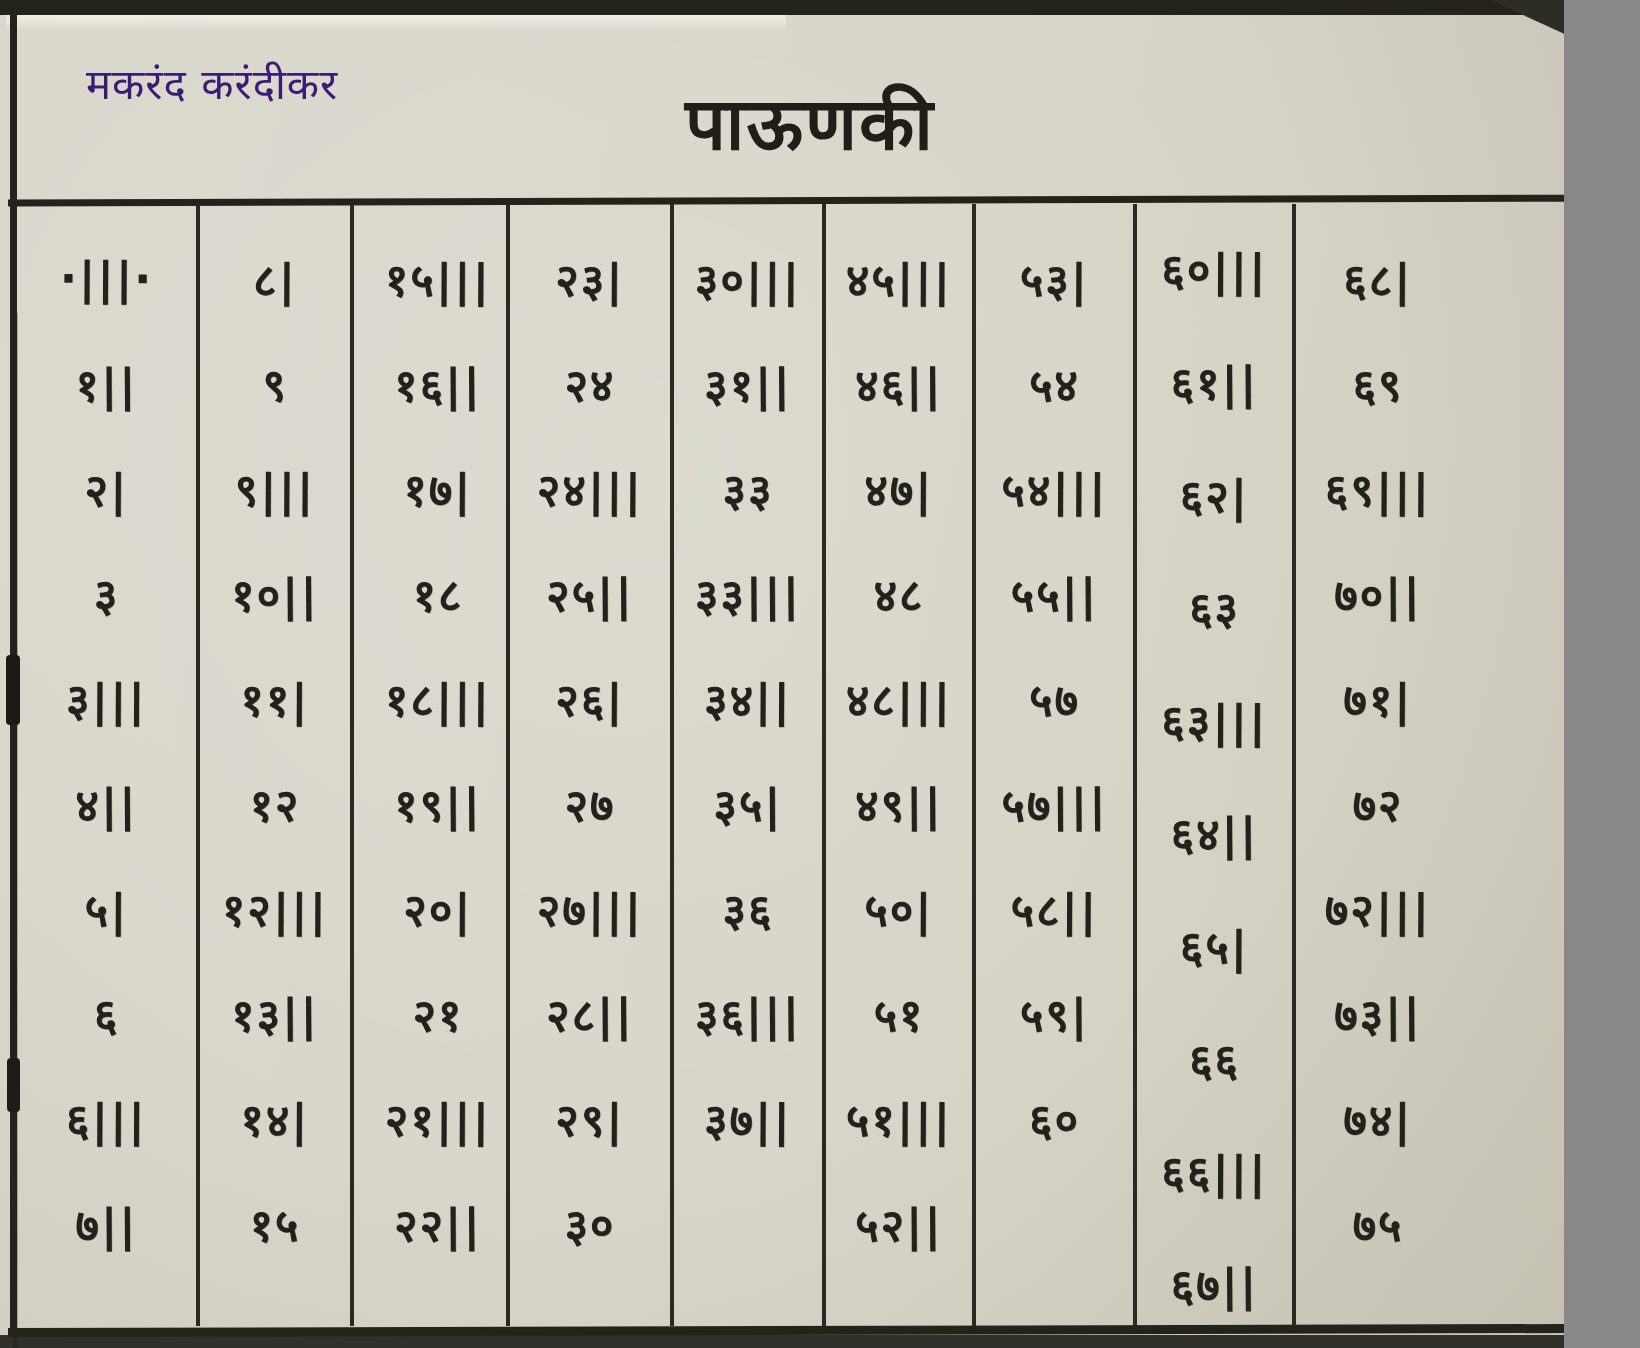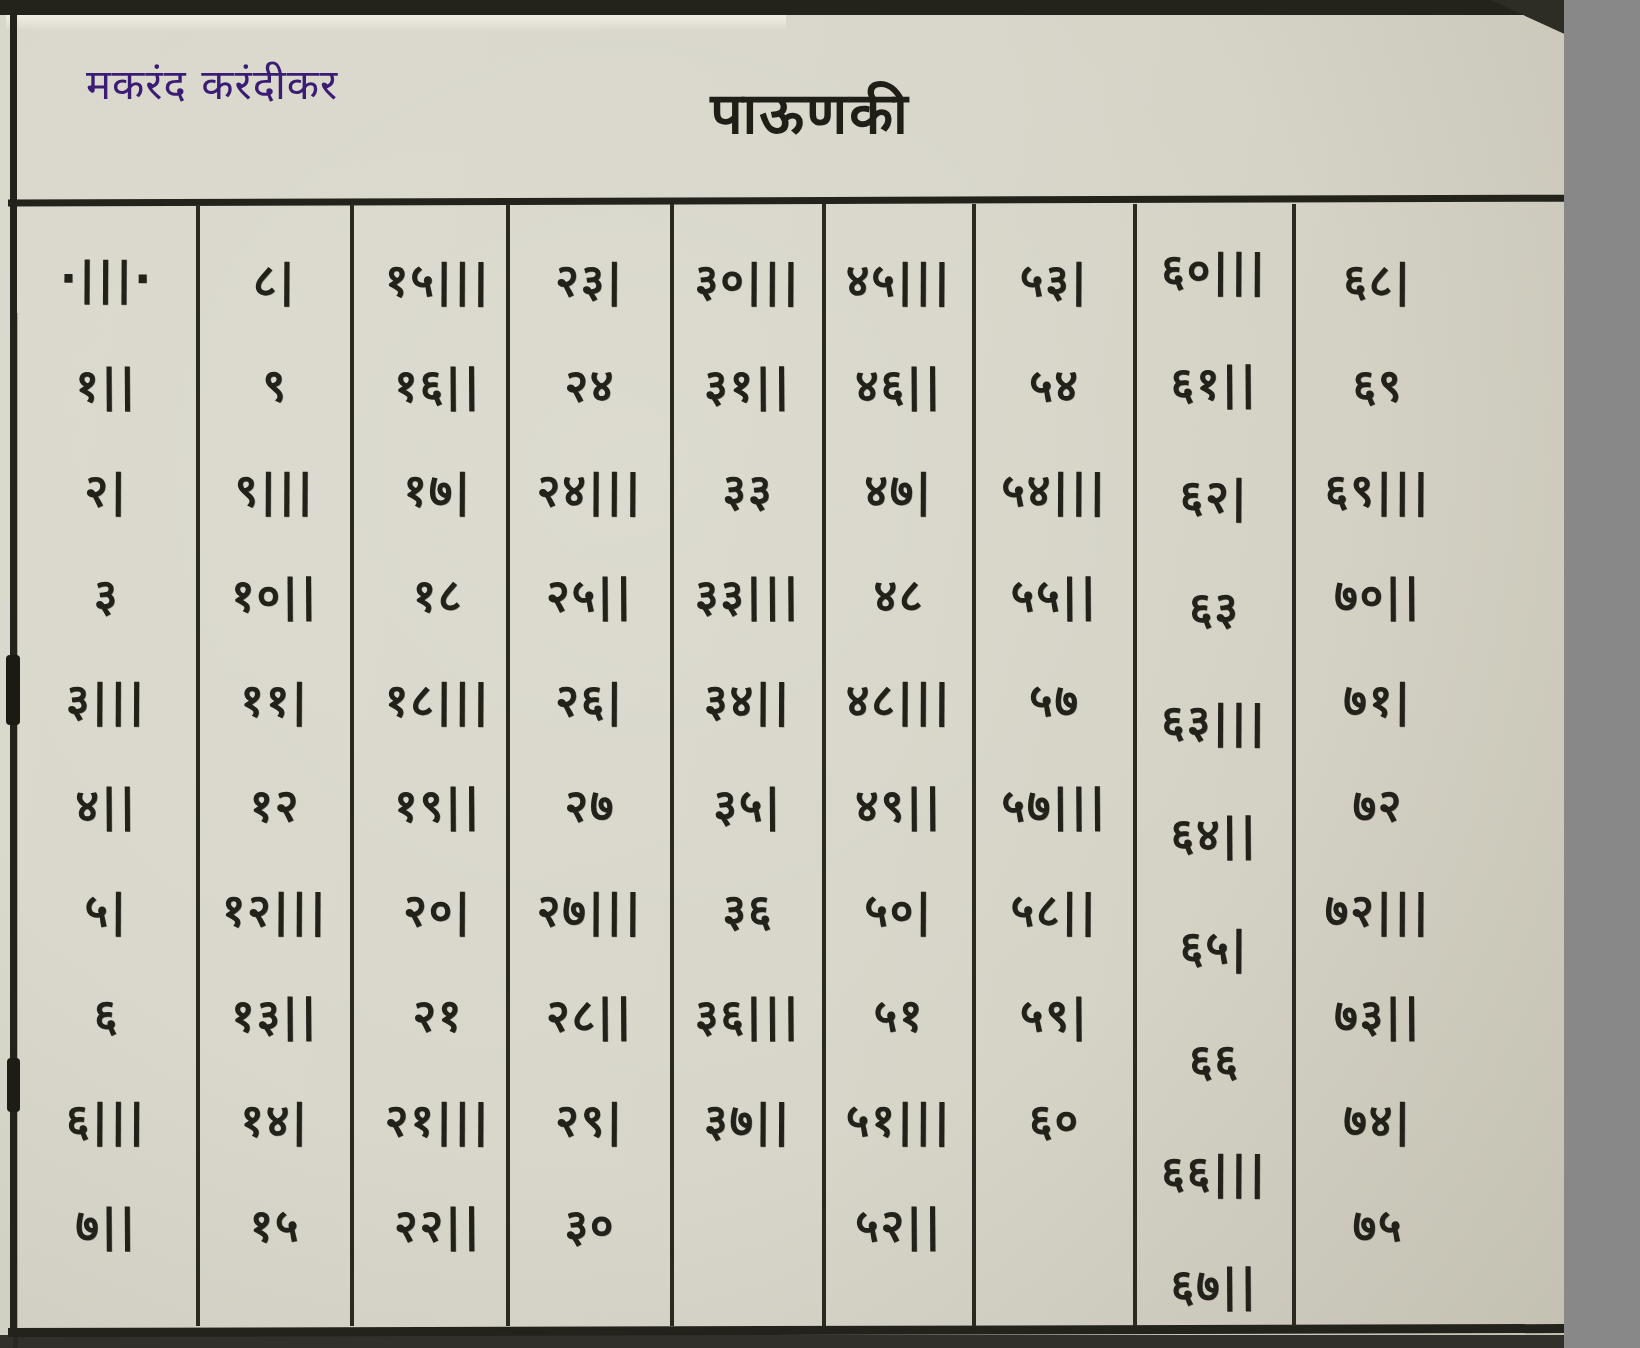--- a/index.html
+++ b/index.html
@@ -28,21 +28,21 @@
   .blemish2{position:absolute;left:7px;top:1058px;width:13px;height:54px;background:#1d1d16;border-radius:4px;}
   .rule-title{position:absolute;left:8px;top:197px;width:1606px;height:7px;background:#23231c;
     transform:rotate(-0.18deg);}
   .rule-bottom{position:absolute;left:8px;top:1326px;width:1600px;height:9px;background:#23231c;
     transform:rotate(-0.15deg);}
   
   .watermark{position:absolute;left:86px;top:62px;
     font-family:"DejaVu Serif","Liberation Serif",serif;
     font-size:42px;line-height:1.1;color:#3a1c75;letter-spacing:1px;white-space:nowrap;}
   .title{position:absolute;left:590px;top:72px;width:440px;text-align:center;
-    font-size:57px;font-weight:bold;color:#1f1f17;letter-spacing:2px;white-space:nowrap;}
+    font-size:72px;font-weight:bold;color:#1f1f17;letter-spacing:2px;white-space:nowrap;}
   
   #grid{position:absolute;left:17px;top:204px;width:1595px;height:1122px;display:flex;}
   .col{box-sizing:border-box;height:100%;padding-top:22px;display:flex;flex-direction:column;align-items:center;}
   .col + .col{border-left:4px solid #2b2a21;}
   .cell{height:105px;width:100%;display:flex;align-items:center;justify-content:center;
     font-size:45px;font-weight:bold;color:#22221a;letter-spacing:2px;white-space:nowrap;
     text-shadow:0.5px 0.5px 0 rgba(34,34,26,0.45);}
   .cell:nth-child(even){transform:rotate(-0.4deg);}
   .cell:nth-child(odd){transform:rotate(0.3deg);}
 </style>

